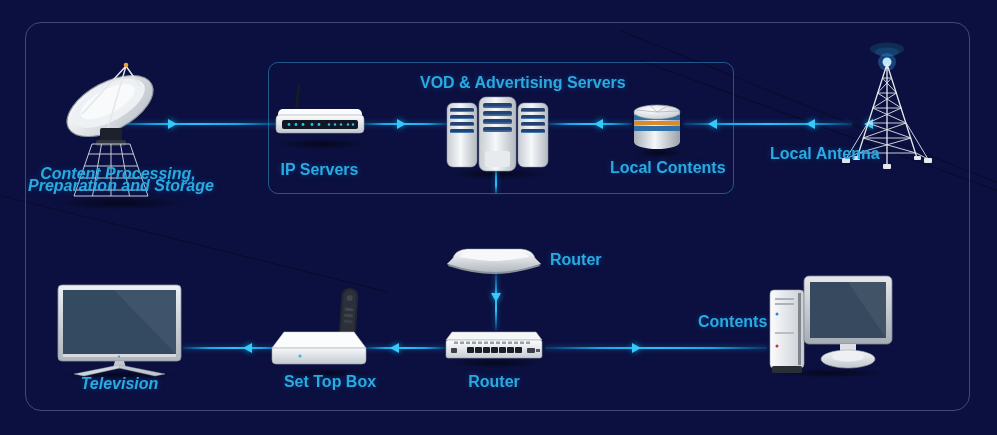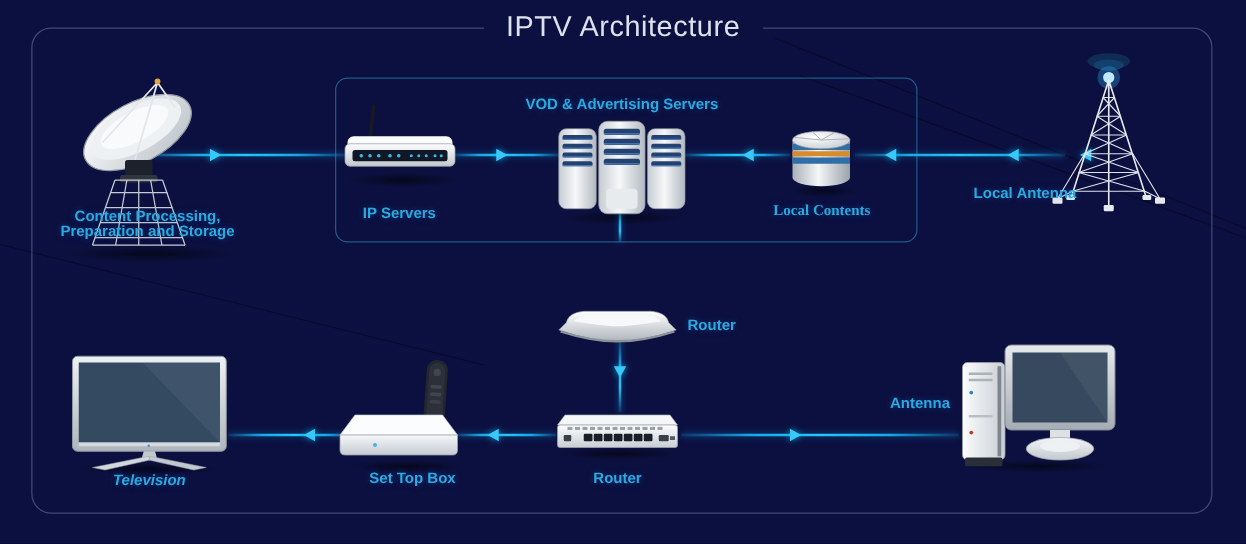--- a/index.html
+++ b/index.html
@@ -2,22 +2,22 @@
 <html><head>
 <meta charset="utf-8">
 <style>
   html,body{margin:0;padding:0;}
   body{background:#05071f;font-family:"Liberation Sans",sans-serif;}
   #canvas{position:relative;width:997px;height:435px;background:#0c1040;overflow:hidden;}
   .streak{position:absolute;height:1px;background:rgba(0,0,0,.35);transform-origin:left center;pointer-events:none;}
   .outer-frame{position:absolute;left:25px;top:22px;width:943px;height:387px;border:1px solid rgba(110,118,156,.55);border-radius:16px;}
   .inner-frame{position:absolute;left:268px;top:62px;width:464px;height:130px;border:1px solid rgba(46,150,200,.55);border-radius:10px;}
   .title{position:absolute;top:8px;left:50%;transform:translateX(-50%);font-size:23px;letter-spacing:.5px;color:#dde1ec;background:#0c1040;padding:0 18px;white-space:nowrap;z-index:6;}
-  .lbl{position:absolute;color:#29abe2;font-weight:bold;font-size:12px;line-height:12px;text-align:center;text-shadow:0 0 6px rgba(30,140,220,.35);z-index:5;white-space:nowrap;}
-  .lbl.two{line-height:11.5px;}
+  .lbl{position:absolute;color:#29abe2;font-weight:bold;font-size:16px;line-height:12px;text-align:center;text-shadow:0 0 6px rgba(30,140,220,.35);z-index:5;white-space:nowrap;}
+  .lbl.two{line-height:11.5px;font-style:italic;}
   .hline{position:absolute;height:2px;z-index:2;background:linear-gradient(90deg,rgba(16,120,190,.3),#1aa7e8 25%,#2cc3f7 50%,#1aa7e8 75%,rgba(16,120,190,.3));box-shadow:0 0 5px rgba(0,190,255,.45);}
   .vline{position:absolute;width:2px;z-index:2;background:linear-gradient(180deg,rgba(16,120,190,.3),#1aa7e8 35%,#2cc3f7 65%,rgba(16,120,190,.3));box-shadow:0 0 5px rgba(0,190,255,.45);}
   .arr{position:absolute;width:0;height:0;z-index:3;filter:drop-shadow(0 0 3px rgba(0,200,255,.7));}
   .arr-r{border-top:5px solid transparent;border-bottom:5px solid transparent;border-left:9px solid #39c9f8;}
   .arr-l{border-top:5px solid transparent;border-bottom:5px solid transparent;border-right:9px solid #39c9f8;}
   .arr-d{border-left:5px solid transparent;border-right:5px solid transparent;border-top:9px solid #39c9f8;}
   .dev{position:absolute;z-index:4;}
   .shadow{position:absolute;z-index:1;background:radial-gradient(ellipse at center,rgba(0,0,0,.55),rgba(0,0,0,0) 70%);}
 </style>
 </head>
@@ -25,21 +25,20 @@
 
 <div id="canvas">
 
   <div class="streak" style="left:620px;top:30px;width:420px;transform:rotate(22deg);"></div>
   <div class="streak" style="left:640px;top:60px;width:400px;transform:rotate(20deg);"></div>
   <div class="streak" style="left:-20px;top:190px;width:420px;transform:rotate(14deg);"></div>
 
   <div class="outer-frame"></div>
   <div class="inner-frame"></div>
 
-  <div class="title">IPTV Architecture</div>
 
   <div class="hline" style="left:115px;top:123px;width:163px;"></div>
   <div class="arr arr-r" style="left:168px;top:119px;"></div>
 
   <div class="hline" style="left:362px;top:123px;width:86px;"></div>
   <div class="arr arr-r" style="left:397px;top:119px;"></div>
 
   <div class="hline" style="left:548px;top:123px;width:84px;"></div>
   <div class="arr arr-l" style="left:594px;top:119px;"></div>
 
@@ -195,21 +194,21 @@
         </radialGradient>
       </defs>
       <path d="M4,14 L50,14 L50,44 A23,7 0 0 1 4,44 Z" fill="url(#g-db)"></path>
       <rect x="4" y="17" width="46" height="5" fill="#2f6fa8"></rect>
       <rect x="4" y="23" width="46" height="4" fill="#d98a2b"></rect>
       <rect x="4" y="28" width="46" height="5" fill="#2f6fa8"></rect>
       <ellipse cx="27" cy="14" rx="23" ry="7" fill="url(#g-dbtop)" stroke="#8f979f" stroke-width="0.6"></ellipse>
       <path d="M27,14 L6,12 M27,14 L20,7.5 M27,14 L38,7.8 M27,14 L49,13" stroke="#aeb5bc" stroke-width="0.8" fill="none"></path>
     </svg>
   </div>
-  <div class="lbl" style="left:610px;top:162px;width:95px;font-family:Liberation Serif, serif;">Local Contents</div>
+  <div class="lbl" style="left:610px;top:162px;width:95px;">Local Contents</div>
 
   <div class="dev" style="left:840px;top:38px;width:95px;height:135px;">
     <svg width="95" height="135" viewBox="0 0 95 135">
       <ellipse cx="47" cy="11" rx="17" ry="6.5" fill="#0f2c52"></ellipse>
       <ellipse cx="47" cy="14" rx="12" ry="4.5" fill="#144070"></ellipse>
       <circle cx="47" cy="24" r="9" fill="#2d9fe0" opacity="0.35"></circle>
       <circle cx="47" cy="24" r="4.5" fill="#bfe8ff"></circle>
       <g stroke="#e6eaee" stroke-width="1.3" fill="none" stroke-linecap="round">
         <path d="M47,26 L17,120 M47,26 L77,120 M47,26 L47,126"></path>
       </g>
@@ -357,15 +356,15 @@
       <circle cx="15" cy="76" r="1.5" fill="#c0392b"></circle>
       <rect x="10" y="96" width="30" height="7" rx="1.5" fill="#2a2e36"></rect>
       <rect x="42" y="6" width="88" height="68" rx="5" fill="url(#g-mf)" stroke="#80878f" stroke-width="0.8"></rect>
       <rect x="48" y="12" width="76" height="56" fill="#36495e"></rect>
       <polygon points="86,12 124,12 124,68" fill="rgba(255,255,255,0.06)"></polygon>
       <rect x="78" y="74" width="16" height="10" fill="#dde1e5"></rect>
       <ellipse cx="86" cy="89" rx="27" ry="9" fill="url(#g-mb)" stroke="#9aa2aa" stroke-width="0.6"></ellipse>
       <ellipse cx="86" cy="87" rx="16" ry="4.5" fill="#eef1f4"></ellipse>
     </svg>
   </div>
-  <div class="lbl" style="left:698px;top:316px;width:62px;text-align:right;">Antenna</div>
+  <div class="lbl" style="left:698px;top:316px;width:62px;text-align:right;">Contents</div>
 
 </div>
 
 </body></html>

